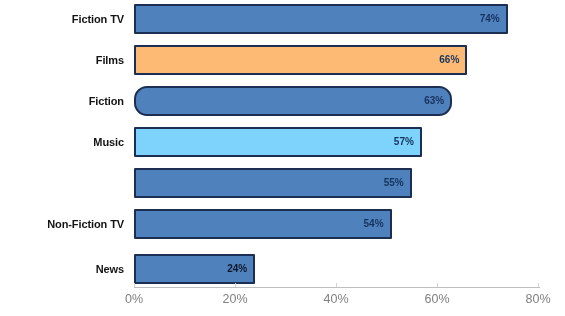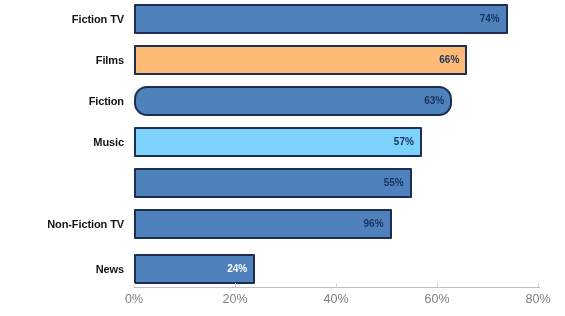--- a/index.html
+++ b/index.html
@@ -139,29 +139,29 @@
         <div class="bar-wrap" style="width: 277.75px; border-radius: 13px;">
           <div class="bar" style="background: rgb(79, 129, 189); border-color: rgb(28, 47, 82);">
             <span class="bar-value" style="color: rgb(22, 51, 94);">55%</span>
           </div>
         </div>
       </div>
       <div class="bar-row" style="top: 209px;">
         <div class="cat-label">Non-Fiction TV</div>
         <div class="bar-wrap" style="width: 257.55px;">
           <div class="bar" style="background: rgb(79, 129, 189); border-color: rgb(28, 47, 82);">
-            <span class="bar-value" style="color: rgb(22, 51, 94);">96%</span>
+            <span class="bar-value" style="color: rgb(22, 51, 94);">54%</span>
           </div>
         </div>
       </div>
       <div class="bar-row" style="top: 254px;">
         <div class="cat-label">News</div>
         <div class="bar-wrap" style="width: 121.2px;">
           <div class="bar" style="background: rgb(79, 129, 189); border-color: rgb(28, 47, 82);">
-            <span class="bar-value" style="color: #ffffff;">24%</span>
+            <span class="bar-value" style="color: #0f172a;">24%</span>
           </div>
         </div>
       </div>
     </div>
 
   <div class="axis-line"></div>
   <div class="axis-ticks">
       <div class="axis-stub" style="left: 134px;"></div>
       <div class="tick-label" style="left: 134px; color: rgb(128, 128, 128);">0%</div>
       <div class="axis-stub" style="left: 235px;"></div>

